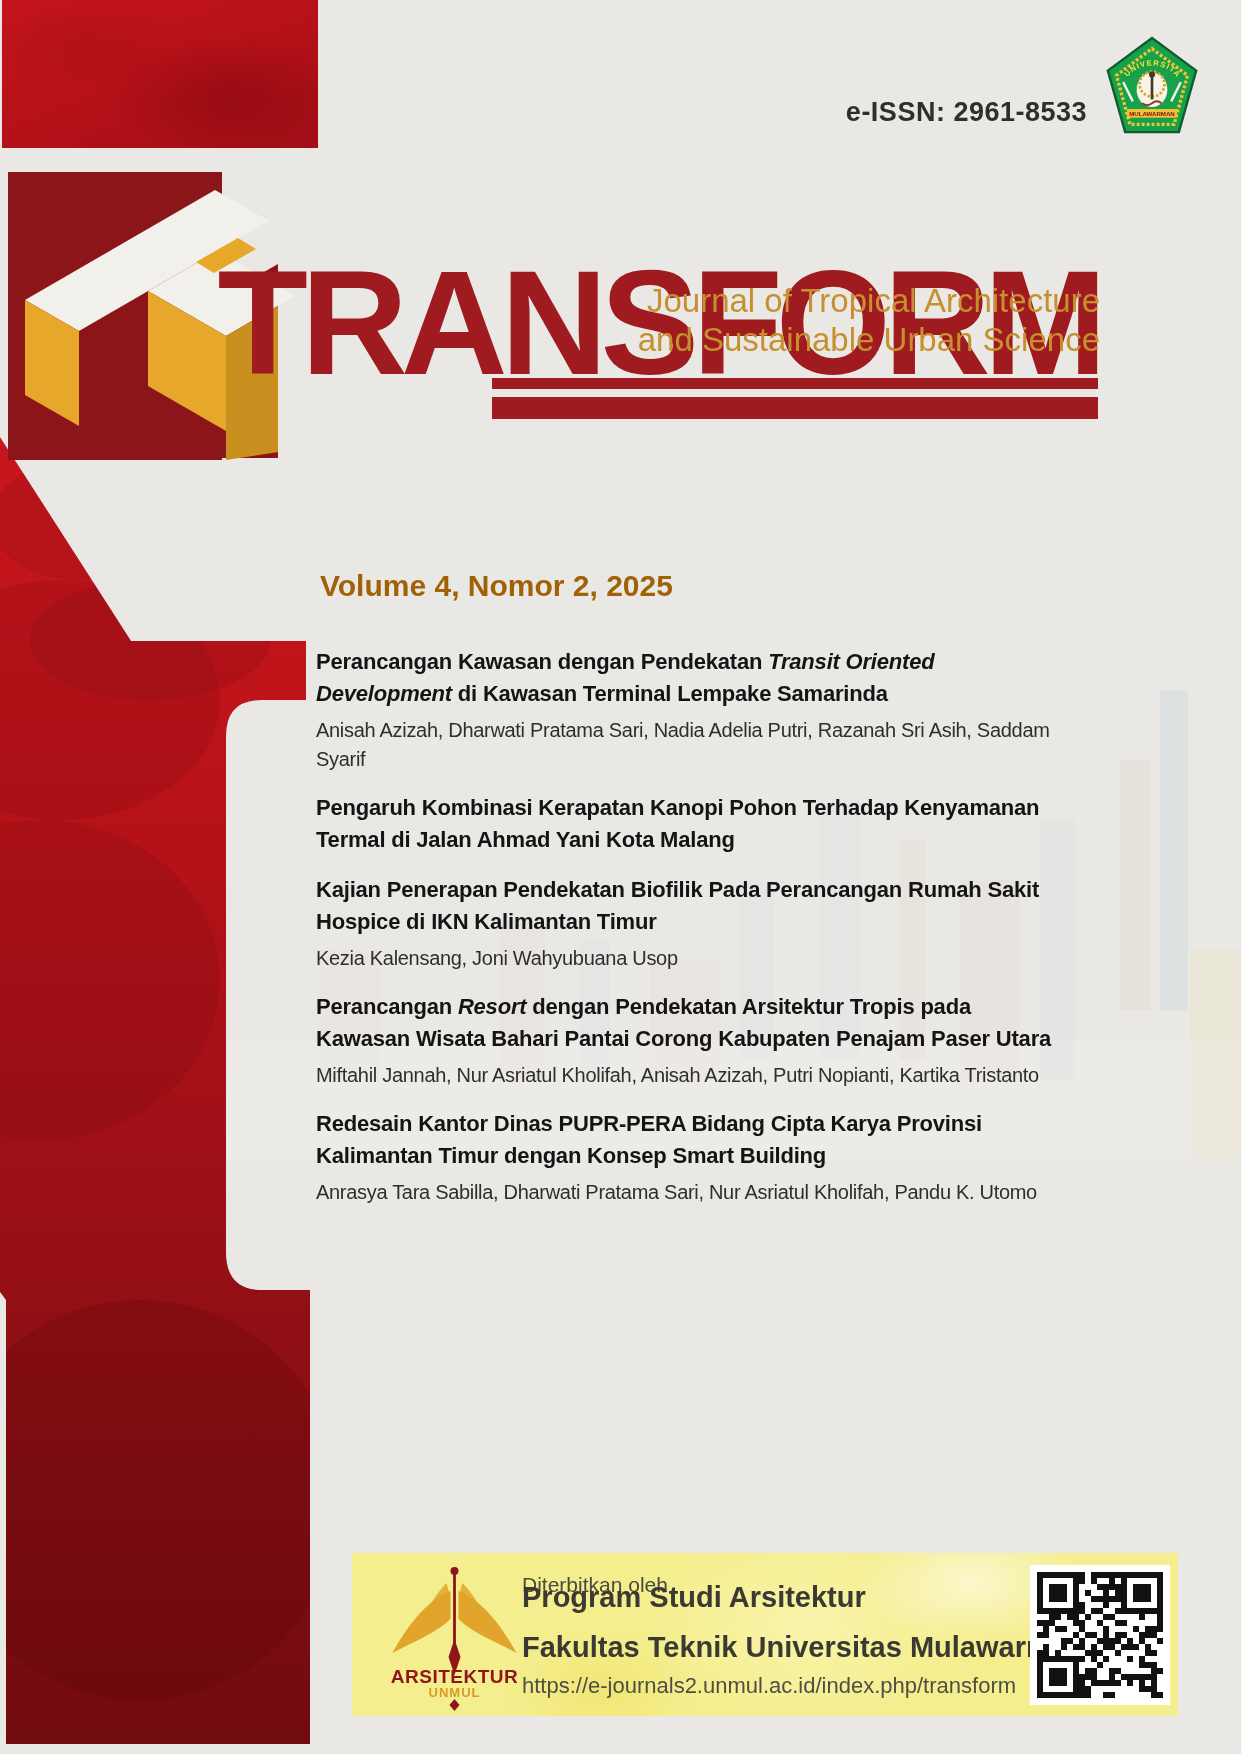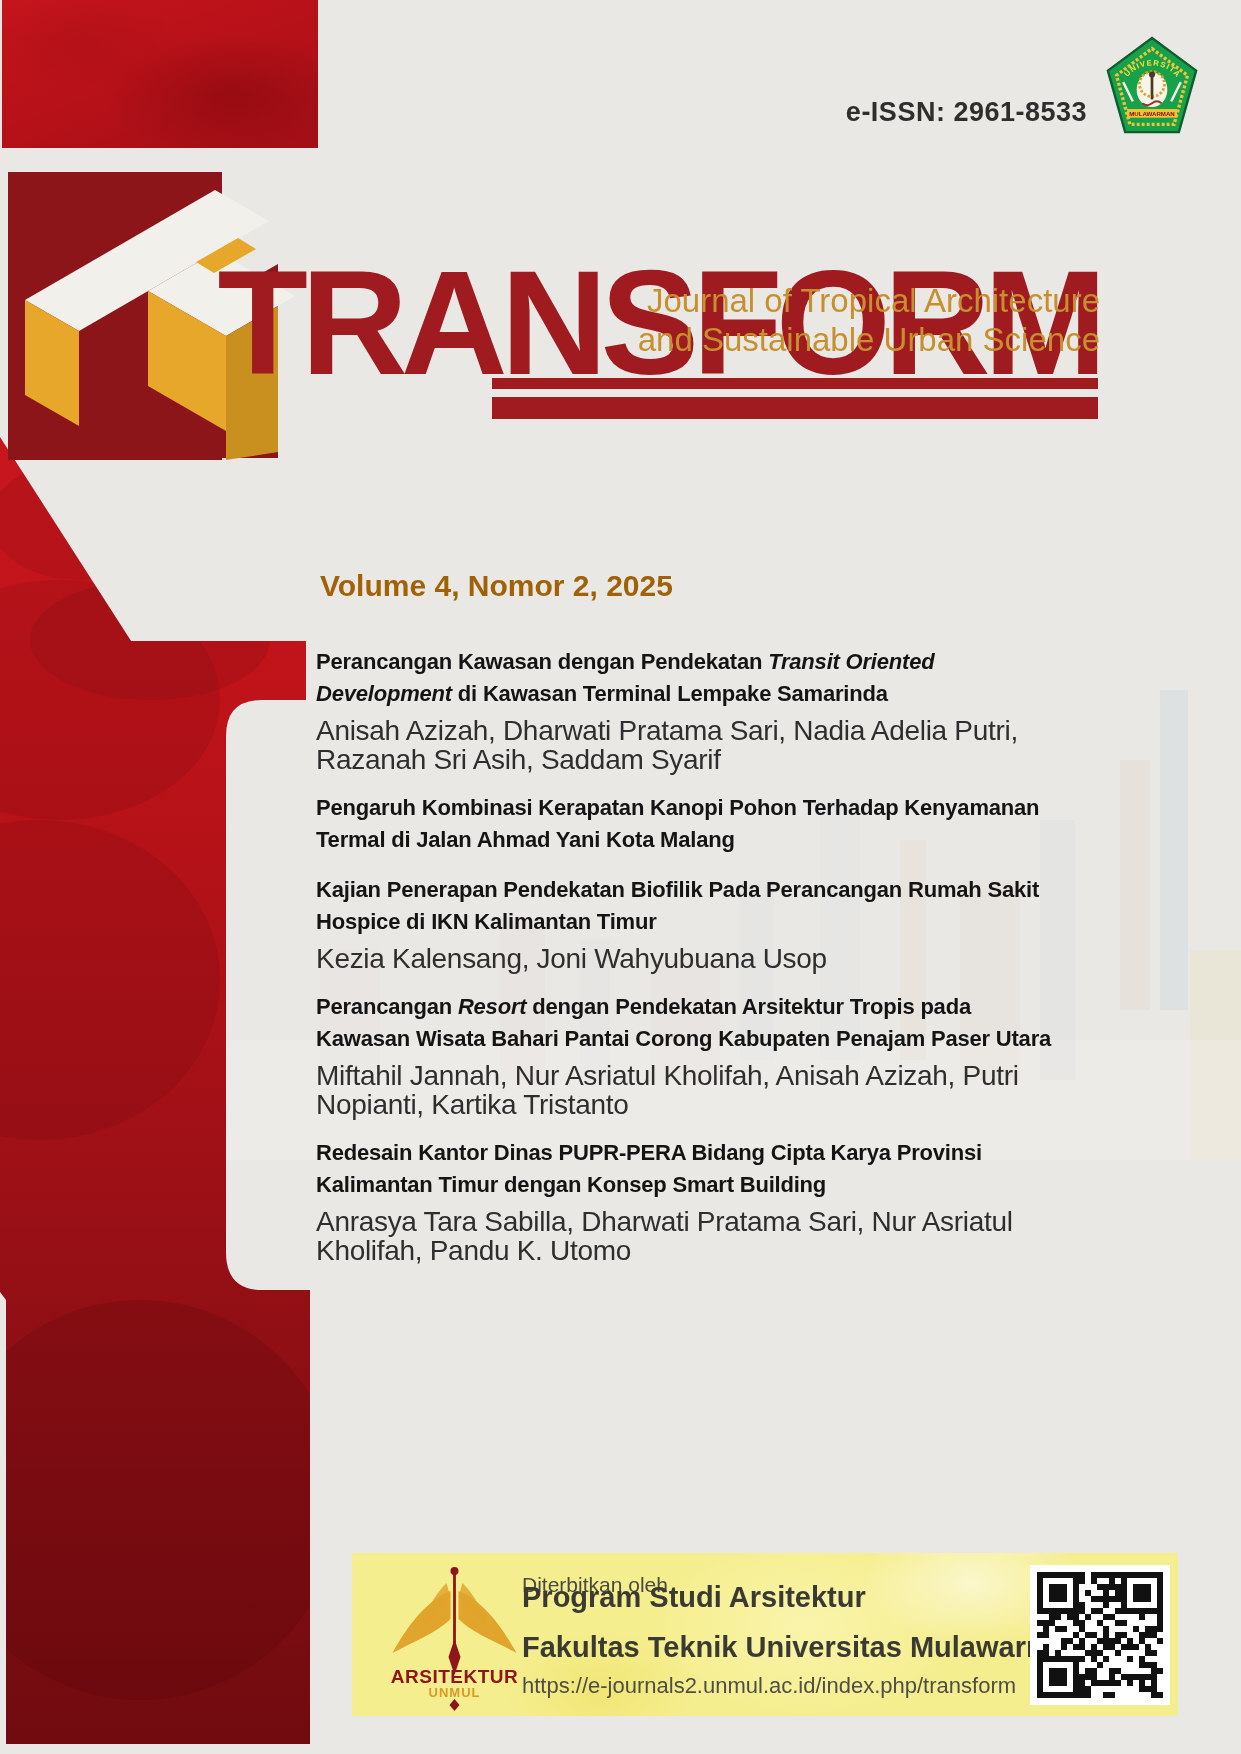--- a/index.html
+++ b/index.html
@@ -23,21 +23,21 @@
   .bar{position:absolute;background:#A01B20;}
   .bar-thin{left:492px;top:378px;width:606px;height:11px;}
   .bar-thick{left:492px;top:397px;width:606px;height:22px;}
   
   .toc{position:absolute;left:316px;top:568px;width:750px;}
   .toc h2{margin:0 0 42px 4px;font-size:30px;line-height:36px;color:#a16207;font-weight:700;}
   .toc article{margin:0 0 18px 0;}
   .toc h3{margin:0 0 6px 0;font-size:22px;line-height:32px;color:#141414;font-weight:700;
           letter-spacing:-.2px;}
   .toc h3 em{font-style:italic;}
-  .toc .authors{margin:0;font-size:28px;line-height:29px;color:#2E2E2E;letter-spacing:-.3px;}
+  .toc .authors{margin:0;font-size:20px;line-height:29px;color:#2E2E2E;letter-spacing:-.3px;}
   
   .publisher-banner{position:absolute;left:352px;top:1553px;width:826px;height:163px;
     background:
       radial-gradient(160px 90px at 75% 18%, rgba(255,255,255,.55), transparent 70%),
       radial-gradient(140px 90px at 30% 85%, rgba(236,222,90,.5), transparent 70%),
       radial-gradient(220px 130px at 55% 45%, rgba(252,248,190,.6), transparent 70%),
       #F5EE8F;}
   .pb-text{position:absolute;left:170px;color:#3A3A33;}
   .pb-published{top:20px;font-size:21px;color:#4A4A40;text-align:center;}
   .pb-program{top:28px;font-size:29px;font-weight:700;}

